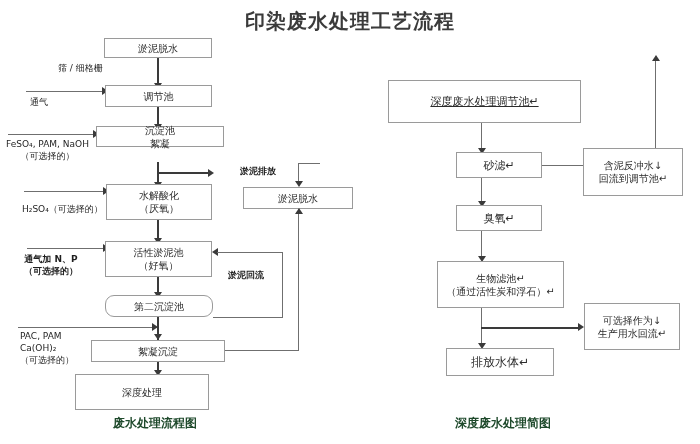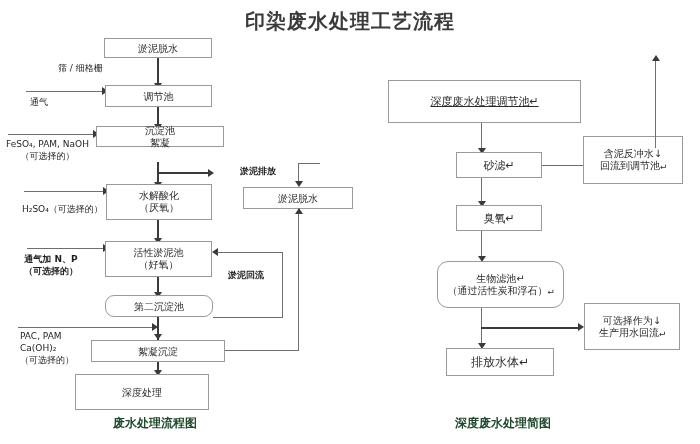--- a/index.html
+++ b/index.html
@@ -38,21 +38,21 @@
     color: #2b2b2b;
     font-size: 10px;
     line-height: 13px;
     display: flex;
     flex-direction: column;
     align-items: center;
     justify-content: center;
     text-align: center;
     padding: 1px 2px;
   }
-  .box .l2 { display: block; font-family: Liberation Mono, monospace; }
+  .box .l2 { display: block; }
   
   .label {
     position: absolute;
     font-size: 9px;
     line-height: 12px;
     color: #1f1f1f;
     white-space: nowrap;
   }
   .label.bold { font-weight: bold; }
   .label.center { text-align: center; }
@@ -224,39 +224,39 @@
 
   <div class="vline thin" style="left:481px; top:123px; height:27px;"></div>
   <div class="arr arr-down" style="left:478px; top:148px;"></div>
 
   <div class="box" style="left:456px; top:152px; width:86px; height:26px; font-size:11px;">
     <span>砂滤↵</span>
   </div>
 
   <div class="hline thin" style="left:542px; top:165px; width:41px;"></div>
 
-  <div class="box" style="left:583px; top:136px; width:100px; height:48px; font-size:10px;">
+  <div class="box" style="left:583px; top:148px; width:100px; height:48px; font-size:10px;">
     <span>含泥反冲水↓</span>
     <span class="l2">回流到调节池↵</span>
   </div>
 
   <div class="vline thin" style="left:655px; top:60px; height:88px;"></div>
   <div class="arr arr-up" style="left:652px; top:55px;"></div>
 
   <div class="vline thin" style="left:481px; top:178px; height:26px;"></div>
   <div class="arr arr-down" style="left:478px; top:201px;"></div>
 
   <div class="box" style="left:456px; top:205px; width:86px; height:26px; font-size:11px;">
     <span>臭氧↵</span>
   </div>
 
   <div class="vline thin" style="left:481px; top:231px; height:28px;"></div>
   <div class="arr arr-down" style="left:478px; top:256px;"></div>
 
-  <div class="box" style="left:437px; top:261px; width:127px; height:47px; font-size:10px;border-radius:11px;">
+  <div class="box" style="left:437px; top:261px; width:127px; height:47px; font-size:10px;">
     <span>生物滤池↵</span>
     <span class="l2">（通过活性炭和浮石）↵</span>
   </div>
 
   <div class="vline thin" style="left:481px; top:308px; height:38px;"></div>
   <div class="arr arr-down" style="left:478px; top:343px;"></div>
 
   <div class="hline" style="left:481px; top:327px; width:99px;"></div>
   <div class="arr arr-right" style="left:578px; top:323px;"></div>
 

